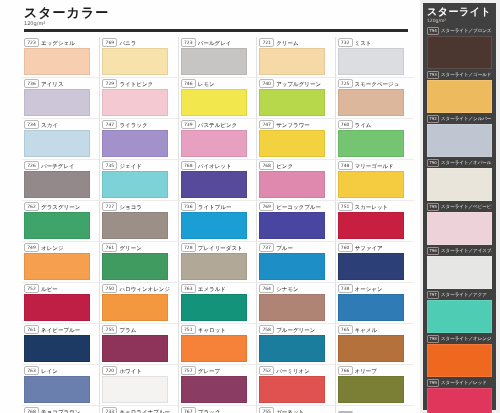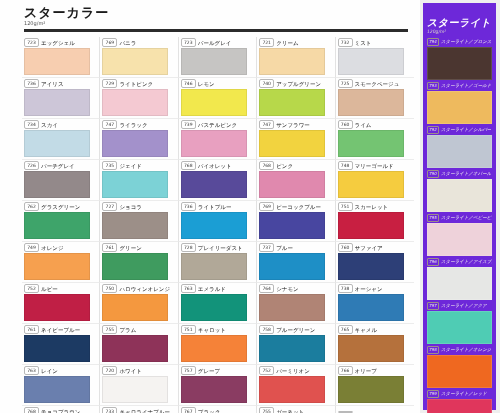--- a/index.html
+++ b/index.html
@@ -79,25 +79,24 @@
 
   
   .side-panel{
     width:80px;height:413px;
     box-sizing:border-box;
     background:#efefef;
     position:relative;
     padding:3px 4px 3px 3px;
   }
   .side-inner{
-    background:#6d28d9;
+    background:#404040;
     height:407px;
     box-sizing:border-box;
-    padding:14px 4px 4px 4px;
-    font-style:italic;
+    padding:3px 4px 4px 4px;
   }
   .side-head{margin-bottom:3px;}
   .side-title{
     font-size:10px;font-weight:bold;color:#ffffff;
     letter-spacing:0.5px;line-height:12px;
     font-family:"DejaVu Sans","Liberation Sans",sans-serif;
   }
   .side-weight{font-size:4.5px;color:#d8d0cb;line-height:6px;}
   .side-cell{margin-bottom:2px;}
   .side-lbl{

